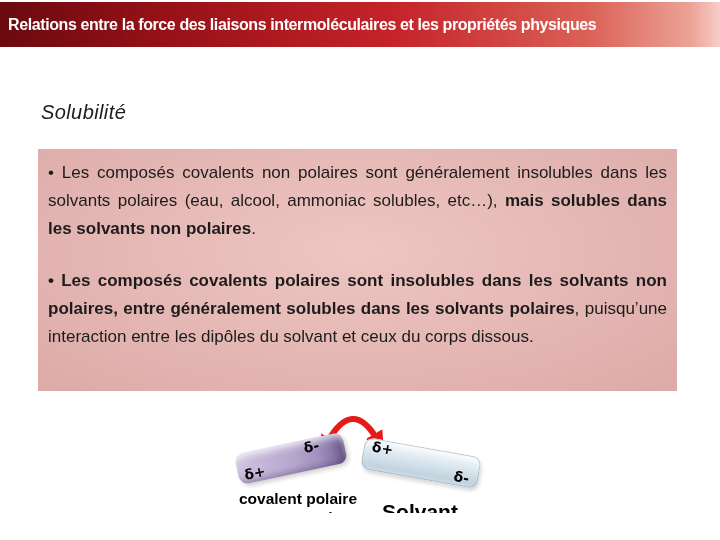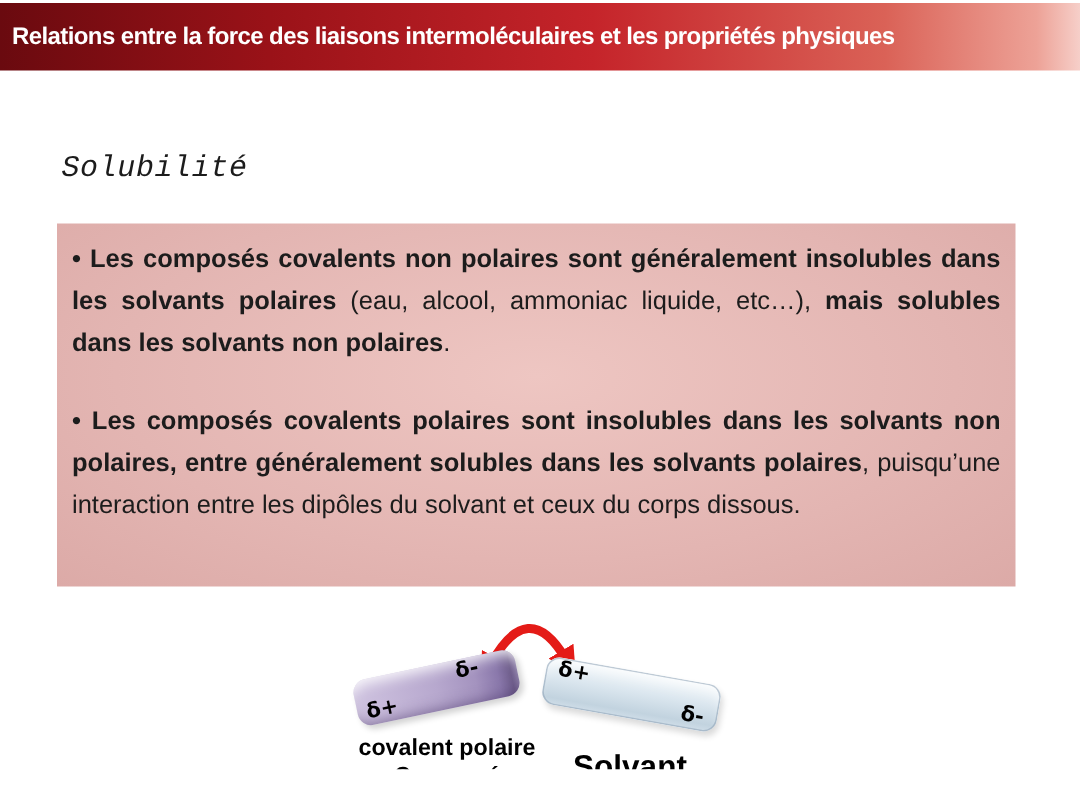--- a/index.html
+++ b/index.html
@@ -19,21 +19,21 @@
   }
   .title-bar .title-text {
     color:#ffffff; font-weight:bold; font-size:16px; letter-spacing:-0.4px;
     white-space:nowrap;
   }
 
   
   .section-title {
     position:absolute; left:41px; top:101px; margin:0;
     font-size:20px; font-weight:400; font-style:italic;
-    color:var(--text-dark,#1c1c1c); letter-spacing:0.4px;font-family:Liberation Mono, monospace;
+    color:var(--text-dark,#1c1c1c); letter-spacing:0.4px;
   }
 
   
   .info-box {
     position:absolute; left:38px; top:149px; width:639px; height:242px;
     box-sizing:border-box; padding:10px 10px;
     background:radial-gradient(ellipse at 50% 42%,
       var(--box-bg-light,#eec6c2) 0%, var(--box-bg,#e3b5b2) 62%,
       var(--box-bg-dark,#dcaaa7) 100%);
     overflow:hidden;
@@ -87,21 +87,21 @@
 
 <div class="slide">
 
   <header class="title-bar">
     <span class="title-text">Relations entre la force des liaisons intermoléculaires et les propriétés physiques</span>
   </header>
 
   <h2 class="section-title">Solubilité</h2>
 
   <section class="info-box">
-    <p class="bullet"><span style="font-weight: 700;">• Les composés covalents non polaires sont généralement insolubles dans les solvants polaires </span><span>(eau, alcool, ammoniac liquide, etc…), </span><span style="font-weight: 700;">mais solubles dans les solvants non polaires</span><span>.</span></p>
+    <p class="bullet"><span style="font-weight: 400;">• Les composés covalents non polaires sont généralement insolubles dans les solvants polaires </span><span>(eau, alcool, ammoniac solubles, etc…), </span><span style="font-weight: 700;">mais solubles dans les solvants non polaires</span><span>.</span></p>
     <p class="bullet"><span style="font-weight: 700;">• Les composés covalents polaires sont insolubles dans les solvants non polaires, entre généralement solubles dans les solvants polaires</span><span>, puisqu’une interaction entre les dipôles du solvant et ceux du corps dissous.</span></p>
   </section>
 
   <svg class="arrow-svg" viewBox="0 0 80 46">
     <defs>
       <marker id="ah" viewBox="0 0 10 10" refX="3" refY="5" markerWidth="3.2" markerHeight="3.2" orient="auto-start-reverse">
         <path d="M0,0 L10,5 L0,10 z" fill="var(--arrow-red,#e41b17)"></path>
       </marker>
     </defs>
     <path d="M15 40 Q 40 -6 65 36" fill="none" stroke="var(--arrow-red,#e41b17)" stroke-width="6" marker-start="url(#ah)" marker-end="url(#ah)"></path>

